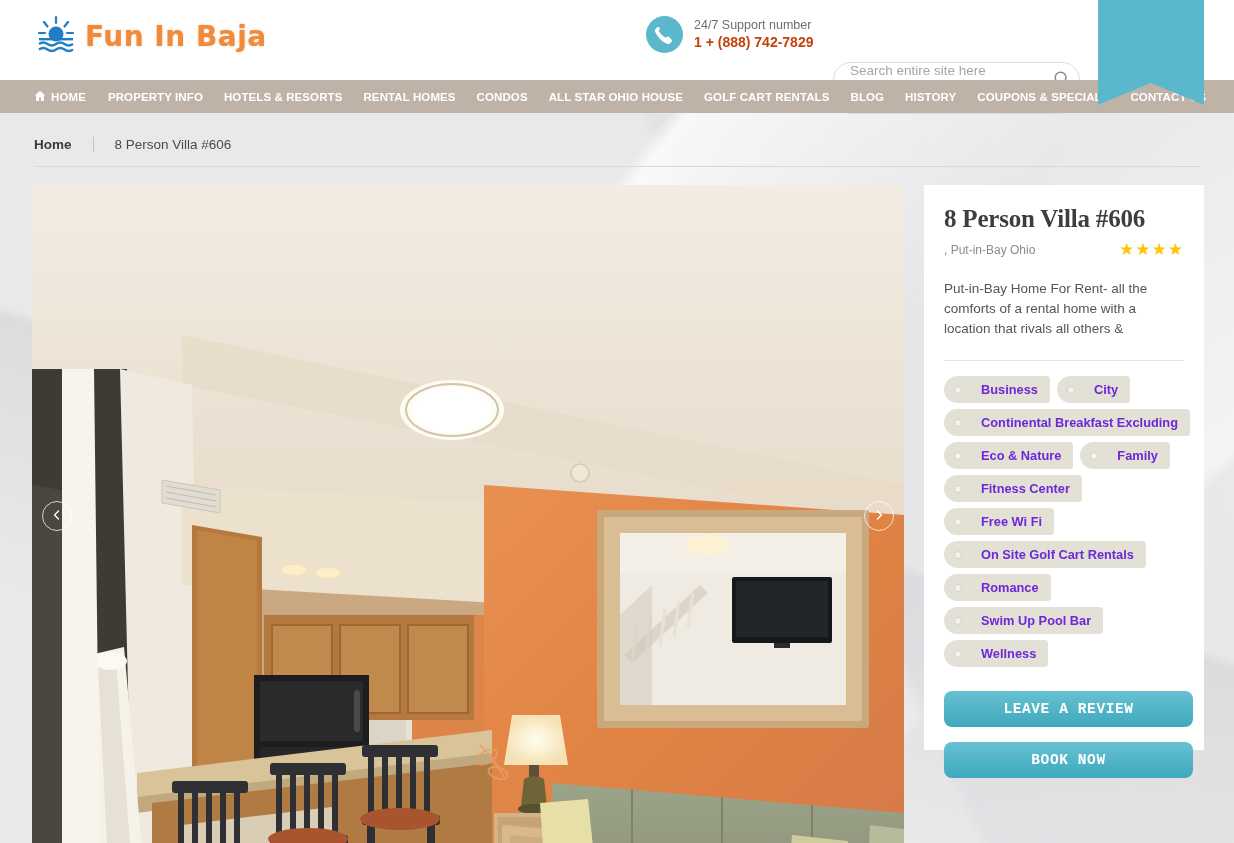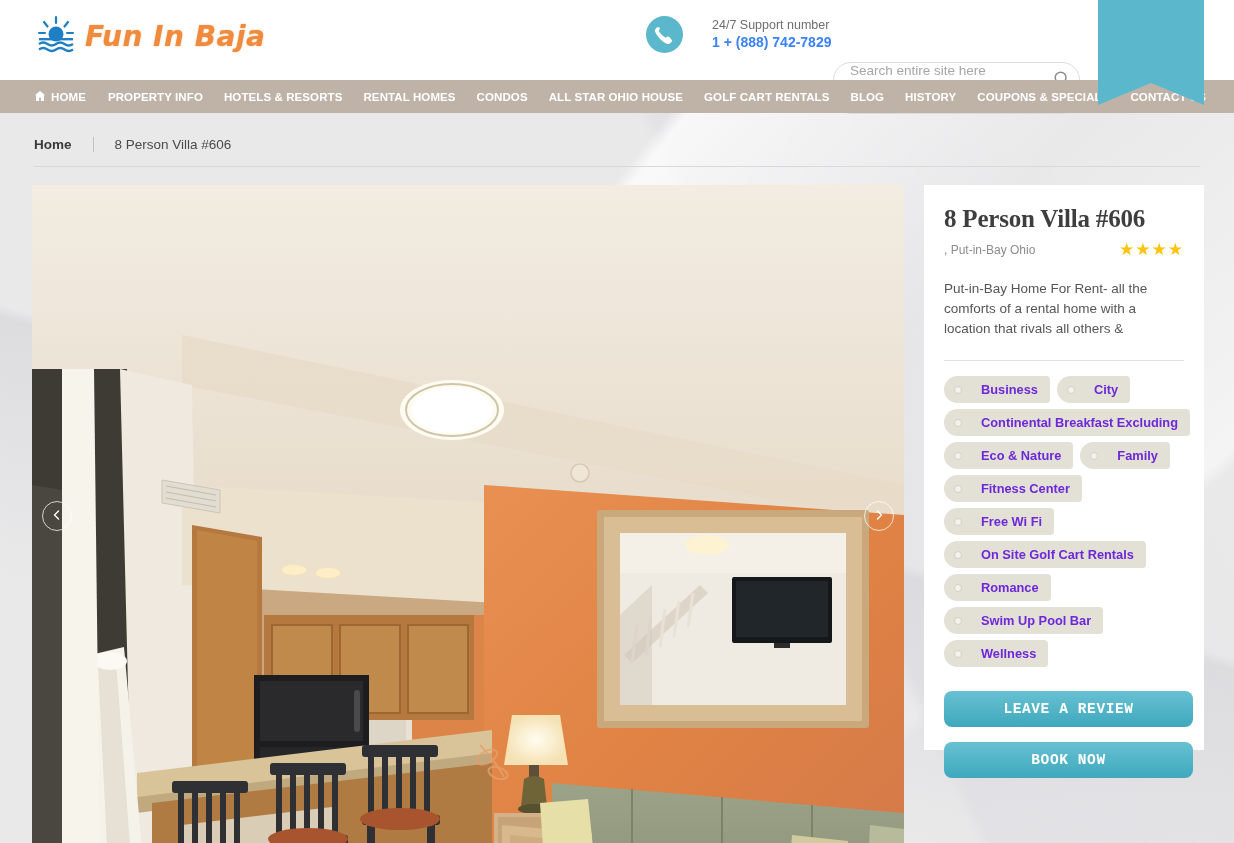--- a/index.html
+++ b/index.html
@@ -28,36 +28,36 @@
     height: 80px;
     background: #ffffff;
   }
   .logo-wrap {
     position: absolute; left: 34px; top: 14px;
     display: flex; align-items: center; gap: 7px;
   }
   .logo-mark { width: 44px; height: 44px; position: relative; }
   .logo-text {
     font-family: "DejaVu Sans", sans-serif;
-    font-size: 28px; font-weight: bold; font-style: italic;
+    font-size: 28px; font-weight: bold; 
     color: #f08a3c;
     letter-spacing: .5px;
     text-shadow: 0 0 2px rgba(240,138,60,.55);
   }
   .support {
     position: absolute; left: 646px; top: 16px;
-    display: flex; align-items: center; gap: 29px;
+    display: flex; align-items: center; gap: 11px;
   }
   .phone-circle {
     width: 37px; height: 37px; border-radius: 50%;
     background: #5bb8cc; position: relative;
   }
   .support-text { line-height: 1.25; }
   .support-label { font-size: 12.5px; color: #6e6e6e; }
-  .support-number { font-size: 14px; color: #3b82f6; font-weight: bold; }
+  .support-number { font-size: 14px; color: #c2410c; font-weight: bold; }
   .search-box {
     position: absolute; left: 833px; top: 18px;
     width: 247px; height: 52px;
     border: 1px solid #dcdcdc; border-radius: 18px;
     background: #fff;
     display: flex; align-items: flex-start; margin-top: 44px;
   }
   .search-input {
     flex: 1; border: none; outline: none; background: transparent;
     font-family: "Liberation Sans", sans-serif;

